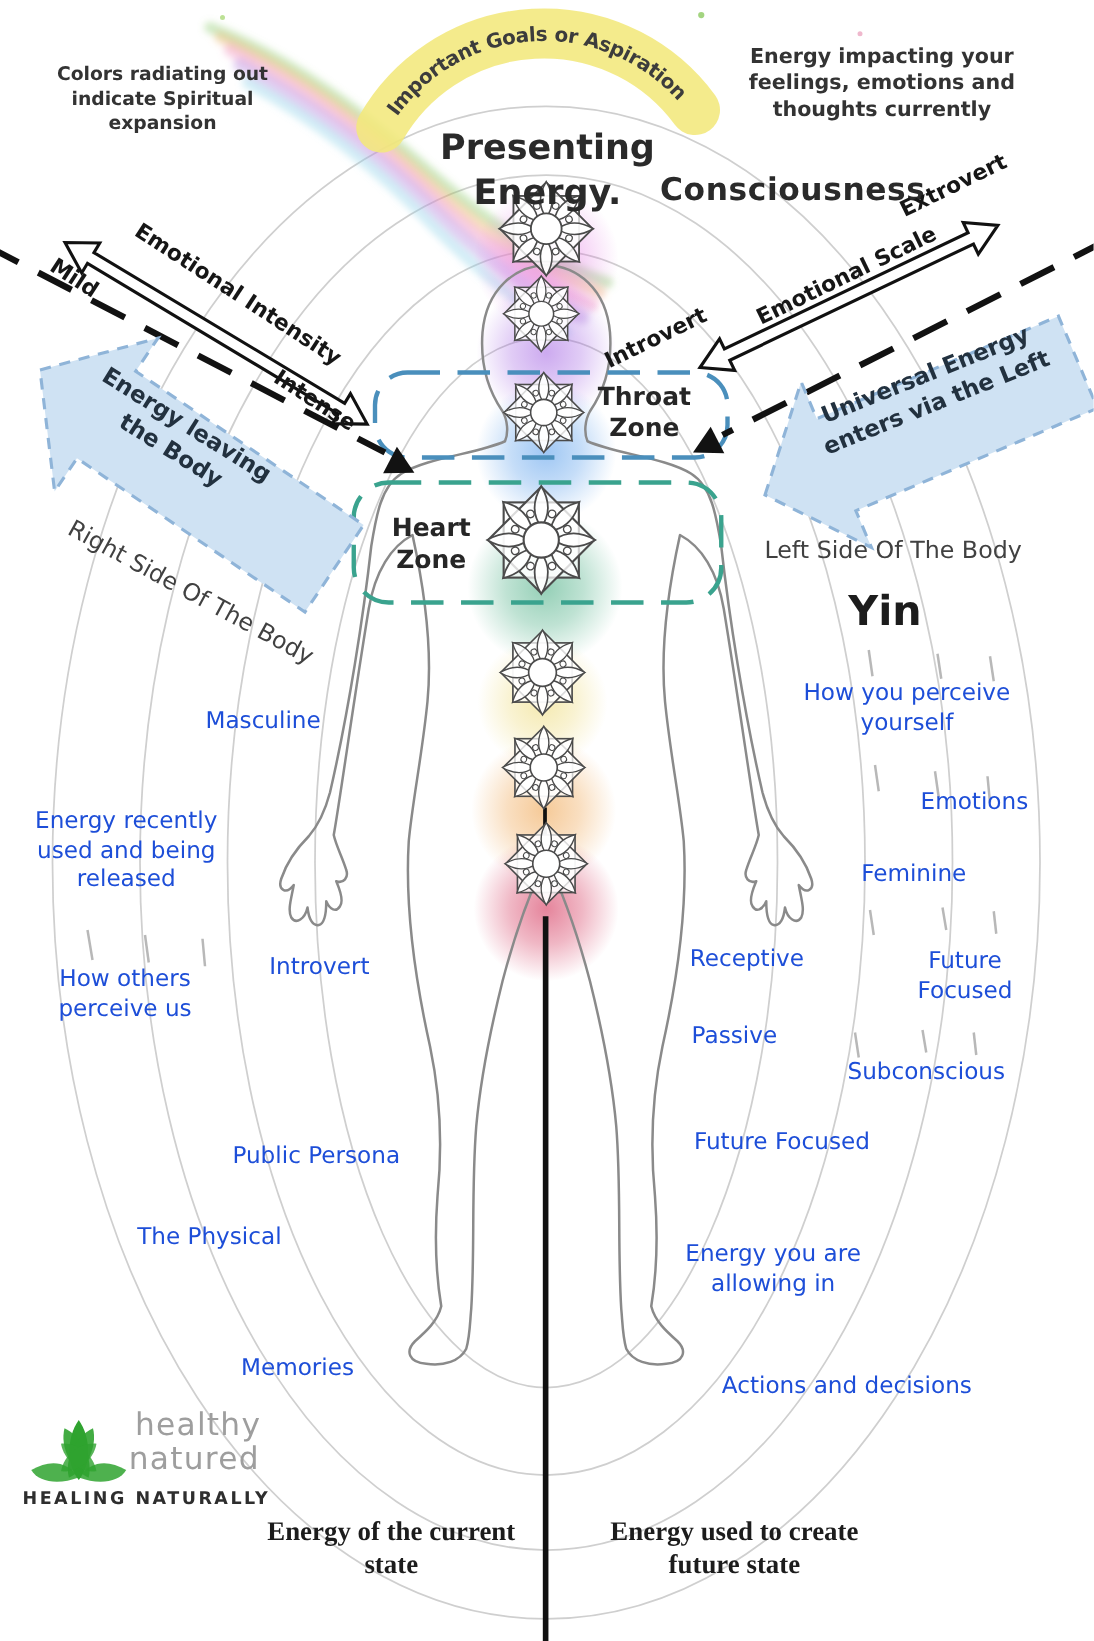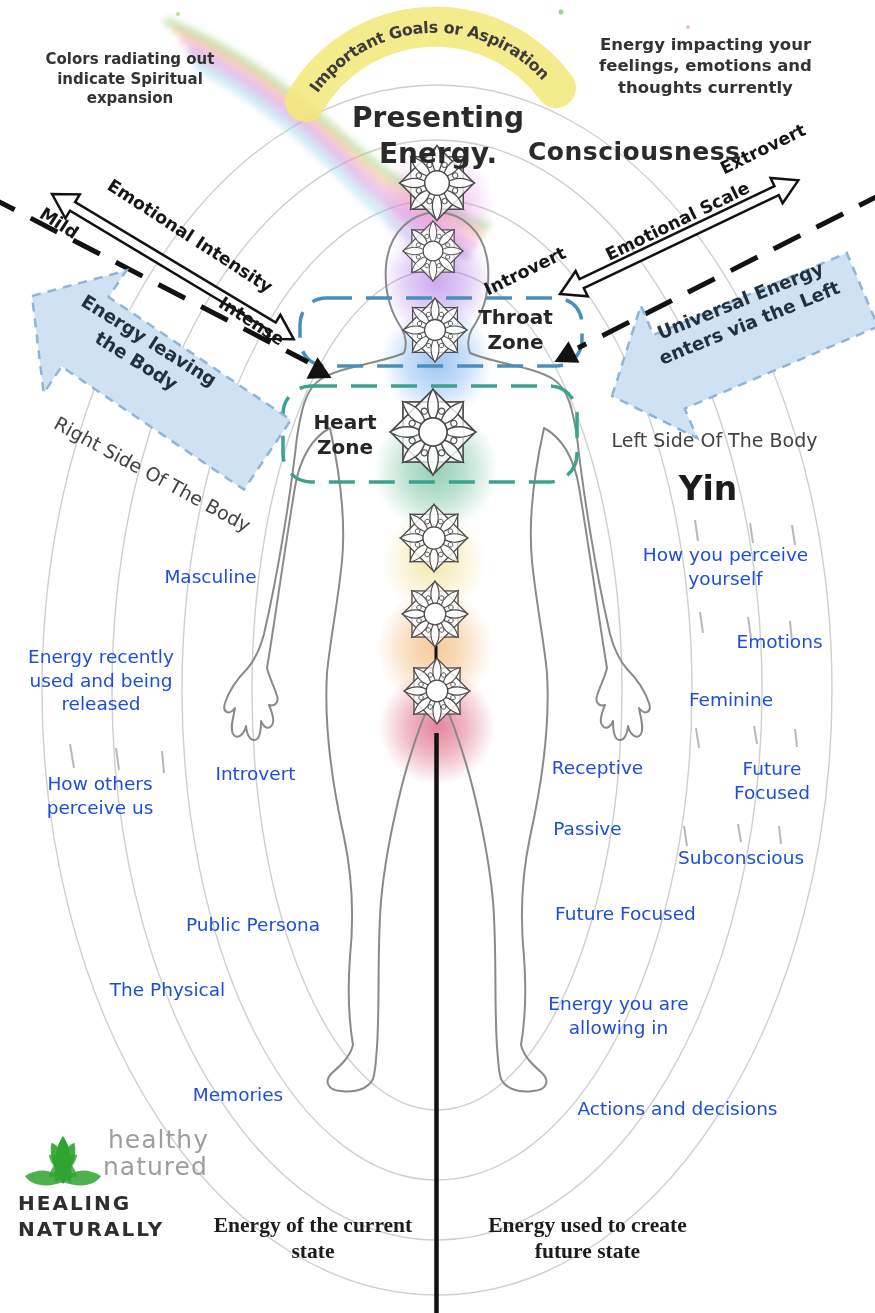--- a/index.html
+++ b/index.html
@@ -10,21 +10,21 @@
   .b{font-weight:bold;color:#2a2a2a;}
   .big{font-size:25px;letter-spacing:.5px;}
   .huge{font-size:33px;font-weight:bold;color:#1c1c1c;}
   .side-title{font-size:19px;color:#414141;}
   .zone{font-size:20px;font-weight:600;color:#262626;line-height:1.25;}
   .arrowlbl{font-weight:bold;font-size:17.5px;color:#161616;white-space:nowrap;}
   .bluelbl{font-weight:bold;font-size:18.5px;color:#22313f;line-height:1.3;}
   .serif{font-family:"Liberation Serif","DejaVu Serif",serif;font-size:21.5px;font-weight:600;
          color:#1c1c1c;line-height:1.22;}
   .logo-script{font-size:25px;color:#9e9e9e;letter-spacing:1px;text-align:left;line-height:1.05;}
-  .logo-tag{font-size:20px;font-weight:bold;color:#2e2e2e;letter-spacing:2px;text-align:left;}
+  .logo-tag{font-size:14px;font-weight:bold;color:#2e2e2e;letter-spacing:2px;text-align:left;}
   .arcTxt{font:700 16px "DejaVu Sans",sans-serif;fill:#3c3c3c;}
 </style>
 </head>
 <body>
 
 <div id="stage">
 
 <svg class="layer" width="875" height="1313" viewBox="0 0 875 1313">
   <defs>
     <filter id="soft" x="-40%" y="-40%" width="180%" height="180%">

